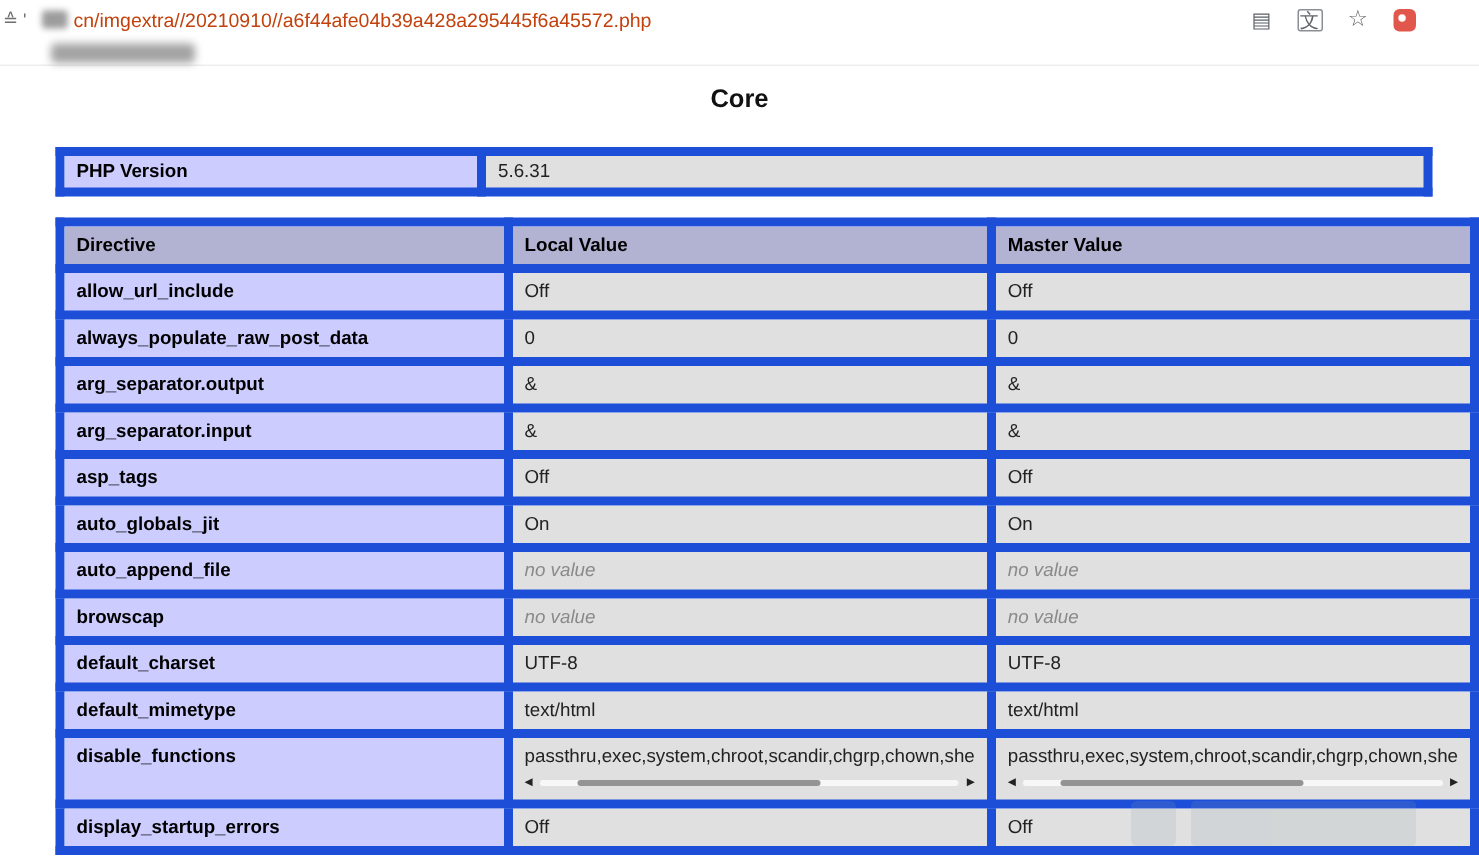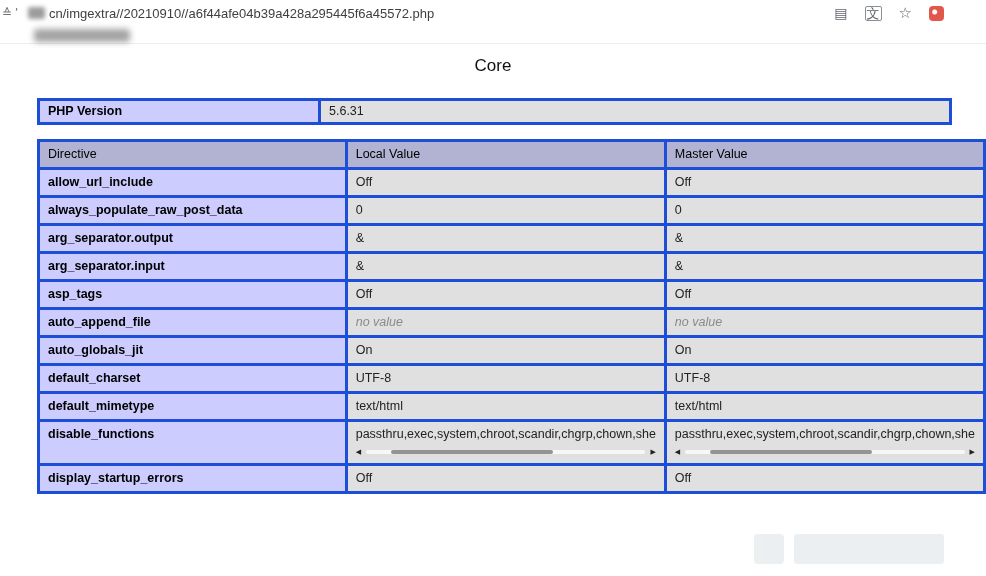--- a/index.html
+++ b/index.html
@@ -9,46 +9,46 @@
     background:#ffffff;
     font-family:"Liberation Sans", sans-serif;
     position:relative;
   }
   
   .chrome { height:44px; background:#ffffff; border-bottom:1px solid #ededed; position:relative; }
   .url-row { display:flex; align-items:center; height:26px; padding-left:2px; }
   .partial-glyph { color:#6f6f6f; font-size:12px; width:26px; white-space:nowrap; overflow:hidden; }
   .blur-chip { display:inline-block; width:17px; height:12px; background:#9c9c9c;
                filter:blur(2px); border-radius:2px; margin-right:4px; flex:0 0 auto; }
-  .url-text { font-size:13px; color:#404040; white-space:nowrap; }
+  .url-text { font-size:13px; color:#c2410c; white-space:nowrap; }
   .chrome-icons { position:absolute; right:42px; top:5px; display:flex; gap:17px; align-items:center;
                   color:#5f6368; font-size:14px; line-height:16px; }
   .chrome-icons span { cursor:default; }
   .icon-translate { font-size:13px; border:1px solid #8a8f94; border-radius:2px; padding:0 1px; line-height:13px; }
   .icon-star { font-size:15px; }
   .red-ext { width:15px; height:15px; border-radius:4px;
              background: radial-gradient(circle at 38% 40%, #ffffff 0 2px, #e2574c 3px); }
   .bookmarks-row { height:18px; display:flex; align-items:center; padding-left:34px; }
   .blur-bookmark { width:96px; height:13px; background:#a3a3a3; filter:blur(3px); border-radius:3px; }
 
   
   .page { padding-top:6px; }
-  h1.page-title { font-size:17px; font-weight:normal; text-align:center; color:#111; margin:6px 0 22px; }
+  h1.page-title { font-size:17px; font-weight:bold; text-align:center; color:#111; margin:6px 0 22px; }
 
   table.info { border-collapse:collapse; table-layout:fixed; margin:0 0 14px 37px; }
   table.info td, table.info th {
-    border:3px solid #1d4ed8;
+    border:6px solid #1d4ed8;
     font-size:12.5px; line-height:15px;
     padding:5px 8px;
     vertical-align:baseline;
     overflow:hidden;
     text-align:left;
   }
   table.version td { padding:3px 8px; }
-  th { background:#b2b2d2; font-weight:normal; text-align:left; color:#000; }
+  th { background:#b2b2d2; font-weight:bold; text-align:left; color:#000; }
   td.e { background:#ccccff; font-weight:bold; color:#000; }
   td.v { background:#e0e0e0; color:#222;margin-top:32px; }
   td.novalue { color:#8a8a8a; font-style:italic; }
 
   .clip { white-space:nowrap; overflow:hidden; max-width:100%; }
   .fake-scroll { display:flex; align-items:center; height:13px; margin-top:3px; }
   .fs-arrow { font-size:7px; color:#222; line-height:1; }
   .fs-track { flex:1; height:4px; background:#f7f7f7; margin:0 5px; position:relative; border-radius:2px; }
   .fs-thumb { position:absolute; left:9%; width:58%; height:4px; background:#949494; border-radius:2px; }
 
@@ -128,28 +128,33 @@
             <td class="e">arg_separator.input</td>
             <td class="v">&amp;</td>
             <td class="v">&amp;</td>
           </tr>
           <tr>
             <td class="e">asp_tags</td>
             <td class="v">Off</td>
             <td class="v">Off</td>
           </tr>
           <tr>
-            <td class="e">auto_append_file</td>
-            <td class="v novalue">no value</td>
-            <td class="v novalue">no value</td>
-          </tr>
-          <tr>
             <td class="e">auto_globals_jit</td>
             <td class="v">On</td>
             <td class="v">On</td>
+          </tr>
+          <tr>
+            <td class="e">auto_append_file</td>
+            <td class="v novalue">no value</td>
+            <td class="v novalue">no value</td>
+          </tr>
+          <tr>
+            <td class="e">browscap</td>
+            <td class="v novalue">no value</td>
+            <td class="v novalue">no value</td>
           </tr>
           <tr>
             <td class="e">default_charset</td>
             <td class="v">UTF-8</td>
             <td class="v">UTF-8</td>
           </tr>
           <tr>
             <td class="e">default_mimetype</td>
             <td class="v">text/html</td>
             <td class="v">text/html</td>

